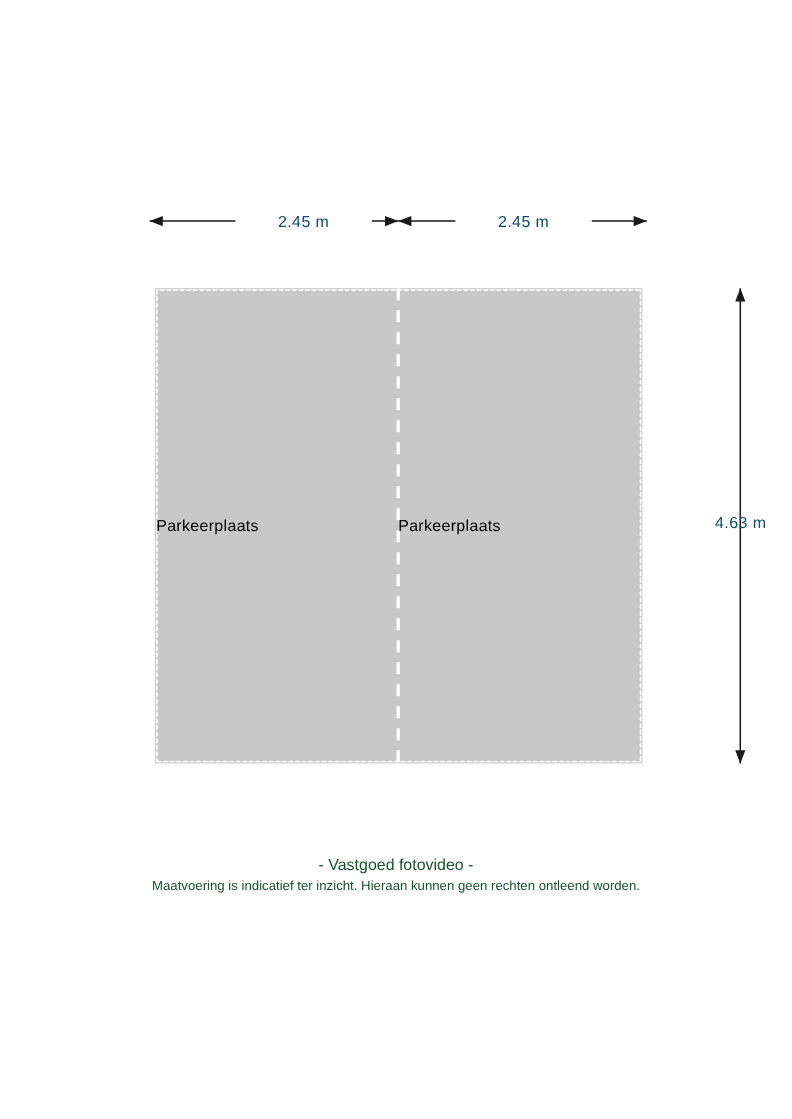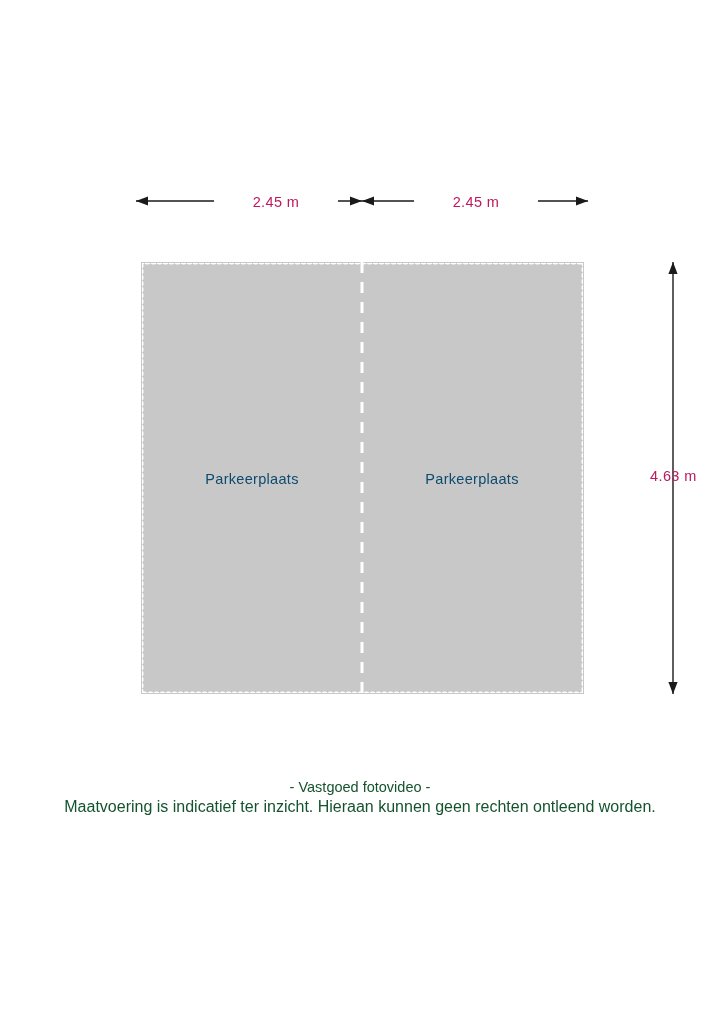--- a/index.html
+++ b/index.html
@@ -22,21 +22,21 @@
     top: 0;
     width: 720px;
     height: 1017px;
   }
 
   
   .dim-label {
     position: absolute;
     font-size: 14.5px;
     letter-spacing: 0.4px;
-    color: #be185d;
+    color: #0c4a6e;
     white-space: nowrap;
   }
   #dim-top-left-label {
     left: 216px;
     top: 194px;
     width: 120px;
     text-align: center;
   }
   #dim-top-right-label {
     left: 416px;
@@ -48,23 +48,23 @@
     left: 650px;
     top: 468px;
     text-align: right;
   }
 
   
   .room-label {
     position: absolute;
     font-size: 14.5px;
     letter-spacing: 0.3px;
-    color: #0c4a6e;
+    color: #000000;
     white-space: nowrap;
-    text-align: center;
+    text-align: left;
   }
   #room-label-left {
     left: 142px;
     top: 471px;
     width: 220px;
   }
   #room-label-right {
     left: 362px;
     top: 471px;
     width: 220px;
@@ -73,21 +73,21 @@
   
   .footer-line {
     position: absolute;
     width: 720px;
     left: 0;
     text-align: center;
     font-size: 14.5px;
     color: #14532d;
   }
   #footer-credit { top: 779px; }
-  #footer-disclaimer { top: 798px; font-size: 16px; }
+  #footer-disclaimer { top: 798px; font-size: 12px; }
 </style>
 </head>
 <body>
 
 <svg id="floorplan" viewBox="0 0 720 1017" width="720" height="1017" xmlns="http://www.w3.org/2000/svg">
 
   <rect x="141" y="262" width="443" height="432" fill="#c8c8c8" stroke="none"></rect>
 
   <rect x="141" y="262" width="443" height="432" fill="none" stroke="#ffffff" stroke-width="5" stroke-dasharray="1 5" stroke-linecap="round"></rect>
   <rect x="141.5" y="262.5" width="442" height="431" fill="none" stroke="#c8c8c8" stroke-width="1"></rect>

